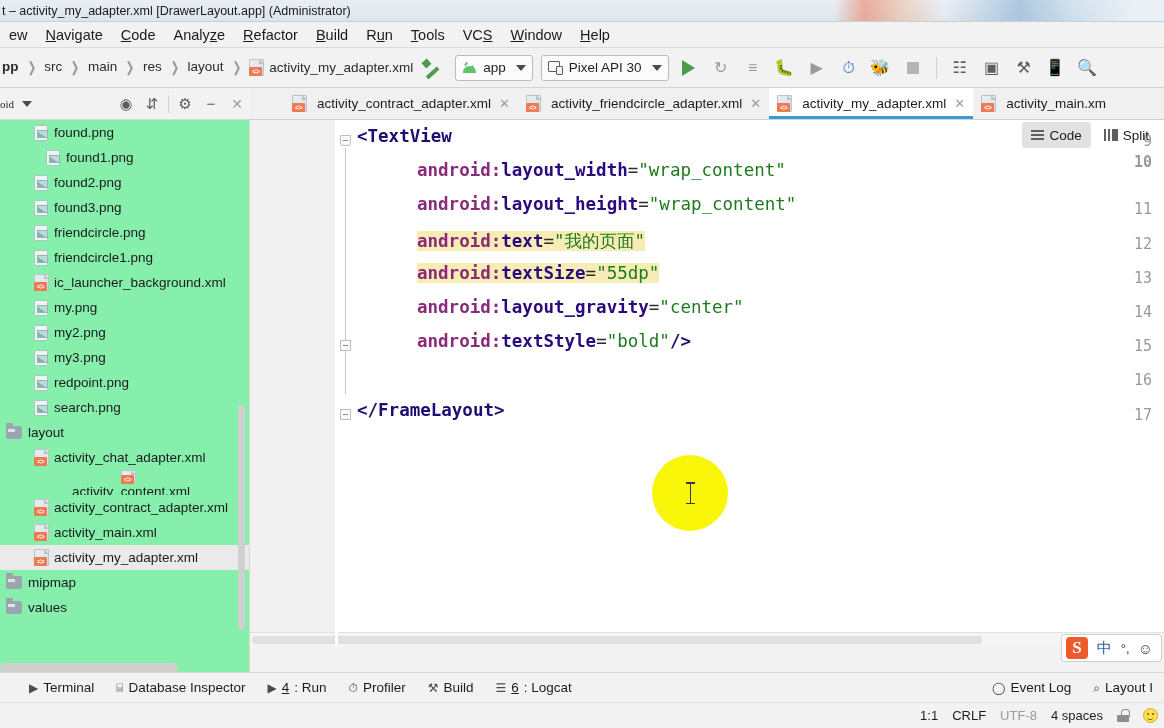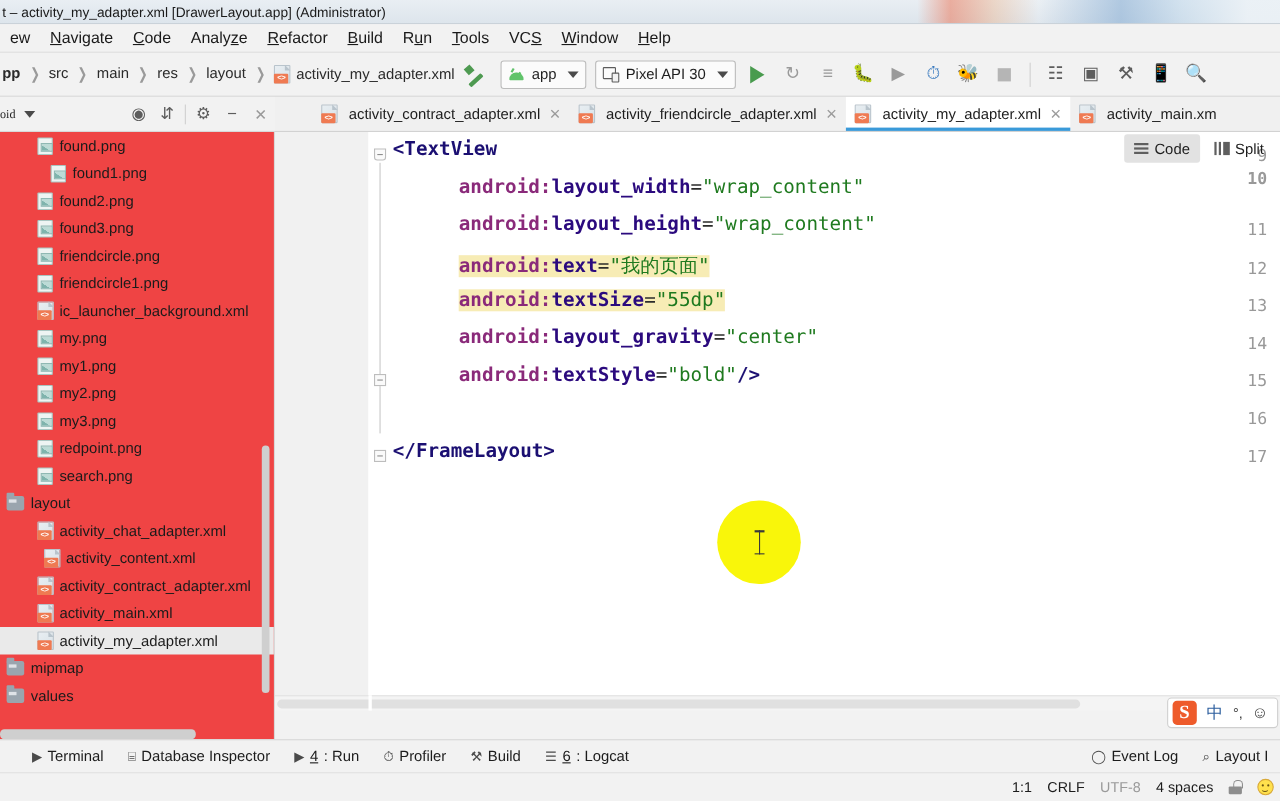--- a/index.html
+++ b/index.html
@@ -191,21 +191,21 @@
     position: absolute; left: 0; top: 88px; width: 250px; height: 32px;
     background: #f2f2f2; border-bottom: 1px solid #d8d8d8;
     display: flex; align-items: center; overflow: hidden;
   }
   .panelhdr .ptitle { font-size: 11px; color: #1f1f1f; margin-left: 0px; font-family: Liberation Serif, serif; }
   .phicon { width: 26px; height: 26px; display: flex; align-items: center; justify-content: center; }
 
   
   .tree {
     position: absolute; left: 0; top: 120px; width: 250px; height: 552px;
-    background: #ef4444; overflow: hidden;
+    background: #86efac; overflow: hidden;
     border-right: 1px solid #d8d8d8;
   }
   .tree-row {
     height: 25px; display: flex; align-items: center;
     font-size: 13.5px; color: #1b1b1b; white-space: nowrap;
     padding-right: 4px;
   }
   .tree-row.sel { background: #eaeaea; }
   .tree-row .tname { overflow: hidden; }
 
@@ -538,24 +538,20 @@
       <div class="tree-row" style="padding-left: 34px;">
         <span class="xmlicon"></span>
         <span class="tname">ic_launcher_background.xml</span>
       </div>
       <div class="tree-row" style="padding-left: 34px;">
         <span class="pngicon"></span>
         <span class="tname">my.png</span>
       </div>
       <div class="tree-row" style="padding-left: 34px;">
         <span class="pngicon"></span>
-        <span class="tname">my1.png</span>
-      </div>
-      <div class="tree-row" style="padding-left: 34px;">
-        <span class="pngicon"></span>
         <span class="tname">my2.png</span>
       </div>
       <div class="tree-row" style="padding-left: 34px;">
         <span class="pngicon"></span>
         <span class="tname">my3.png</span>
       </div>
       <div class="tree-row" style="padding-left: 34px;">
         <span class="pngicon"></span>
         <span class="tname">redpoint.png</span>
       </div>
@@ -564,21 +560,21 @@
         <span class="tname">search.png</span>
       </div>
       <div class="tree-row" style="padding-left: 6px;">
         <span class="foldericon"></span>
         <span class="tname">layout</span>
       </div>
       <div class="tree-row" style="padding-left: 34px;">
         <span class="xmlicon"></span>
         <span class="tname">activity_chat_adapter.xml</span>
       </div>
-      <div class="tree-row" style="padding-left: 40px;">
+      <div class="tree-row" style="padding-left: 17px; flex-direction: column;">
         <span class="xmlicon"></span>
         <span class="tname">activity_content.xml</span>
       </div>
       <div class="tree-row" style="padding-left: 34px;">
         <span class="xmlicon"></span>
         <span class="tname">activity_contract_adapter.xml</span>
       </div>
       <div class="tree-row" style="padding-left: 34px;">
         <span class="xmlicon"></span>
         <span class="tname">activity_main.xml</span>

